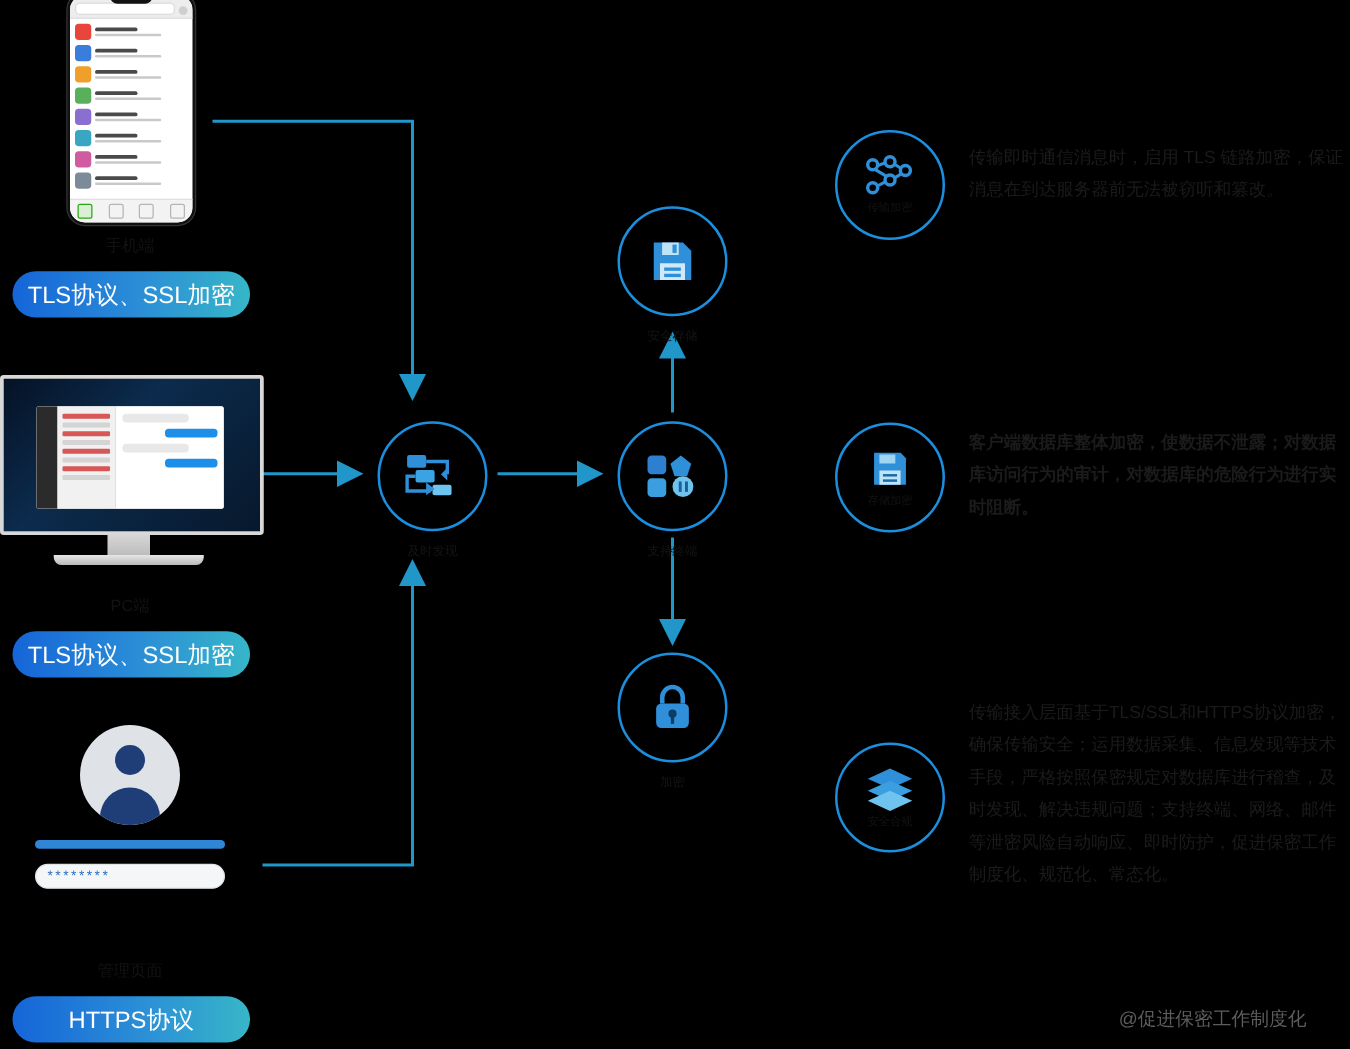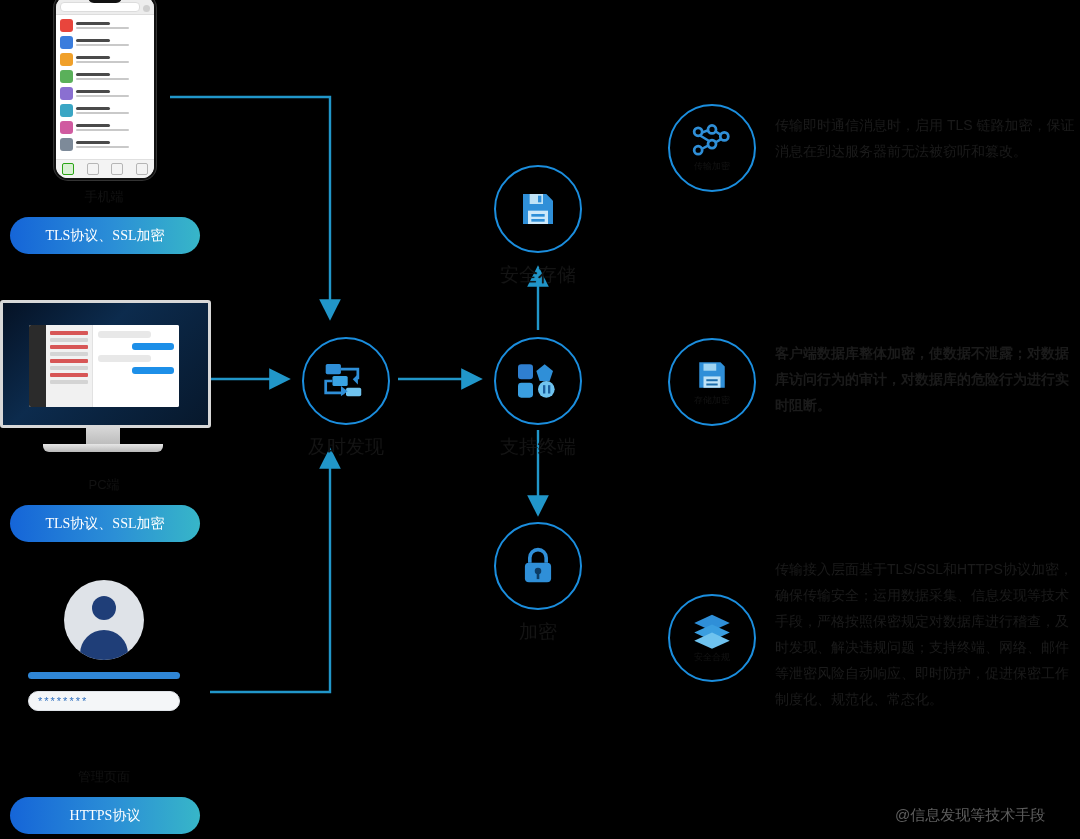--- a/index.html
+++ b/index.html
@@ -71,38 +71,37 @@
   .field.bar{background:linear-gradient(90deg,#2f86d6,#2f86d6);height:7px;border-radius:4px;border:none;}
   .field-pw{letter-spacing:2px;color:#2f6fbf;font-size:11px;}
 
   .dev-label{
     text-align:center;font-size:13px;color:#121212;margin-top:6px;
     text-shadow:0 0 1px #000;
   }
 
   .pill{
     display:flex;align-items:center;justify-content:center;
-    height:37px;border-radius:19px;color:#fff;font-size:14px;
+    height:37px;border-radius:19px;color:#fff;font-size:19px;
     background:linear-gradient(90deg,#1565d8 0%,#2b8fd6 55%,#37b6c8 100%);
     box-shadow:0 2px 6px rgba(0,0,0,.45);
-    font-family:Liberation Serif, serif;
   }
   .pill-1{left:10px;top:217px;width:190px;}
   .pill-2{left:10px;top:505px;width:190px;}
   .pill-3{left:10px;top:797px;width:190px;}
 
   
   .node{width:88px;text-align:center;}
   .node-circle{
     width:88px;height:88px;border-radius:50%;
     border:2px solid #1b8ede;box-sizing:border-box;
     display:flex;align-items:center;justify-content:center;
     background:transparent;
   }
-  .node-label{font-size:19px;color:#141414;margin-top:9px;text-shadow:0 0 1px #000;}
+  .node-label{font-size:10px;color:#141414;margin-top:9px;text-shadow:0 0 1px #000;}
 
   .n-access{left:302px;top:337px;}
   .n-app{left:494px;top:337px;}
   .n-store{left:494px;top:165px;}
   .n-crypt{left:494px;top:522px;}
 
   
   .info-circle{
     width:88px;height:88px;border-radius:50%;border:2px solid #1b8ede;box-sizing:border-box;
     display:flex;flex-direction:column;align-items:center;justify-content:center;
@@ -343,13 +342,13 @@
 <div class="abs info-circle r3-ic">
   <svg width="42" height="36" viewBox="0 0 26 22">
     <path d="M13 1L24 6 13 11 2 6z" fill="#2f8fd8"></path>
     <path d="M13 7L24 12 13 17 2 12z" fill="#3a9ee0"></path>
     <path d="M13 12L24 17 13 22 2 17z" fill="#6fc3ef"></path>
   </svg>
   <div class="info-cap">安全合规</div>
 </div>
 <div class="abs info-text r3-tx">传输接入层面基于TLS/SSL和HTTPS协议加密，确保传输安全；运用数据采集、信息发现等技术手段，严格按照保密规定对数据库进行稽查，及时发现、解决违规问题；支持终端、网络、邮件等泄密风险自动响应、即时防护，促进保密工作制度化、规范化、常态化。</div>
 
-<div class="abs watermark">@信息发现等技术手段</div>
+<div class="abs watermark">@促进保密工作制度化</div>
 
 </body></html>

